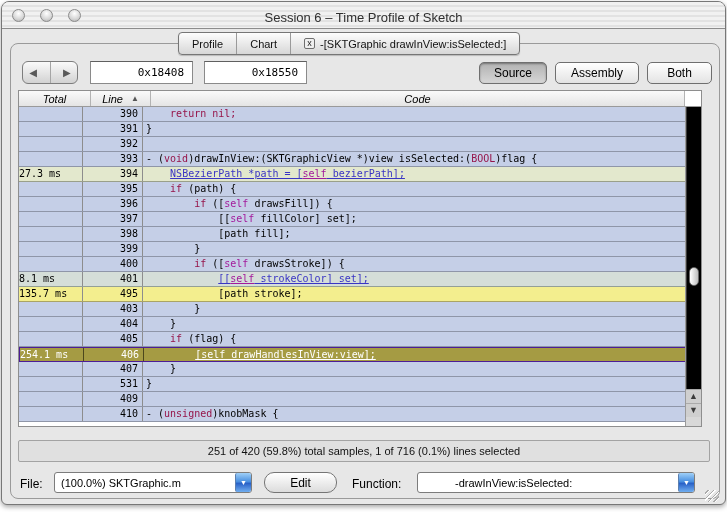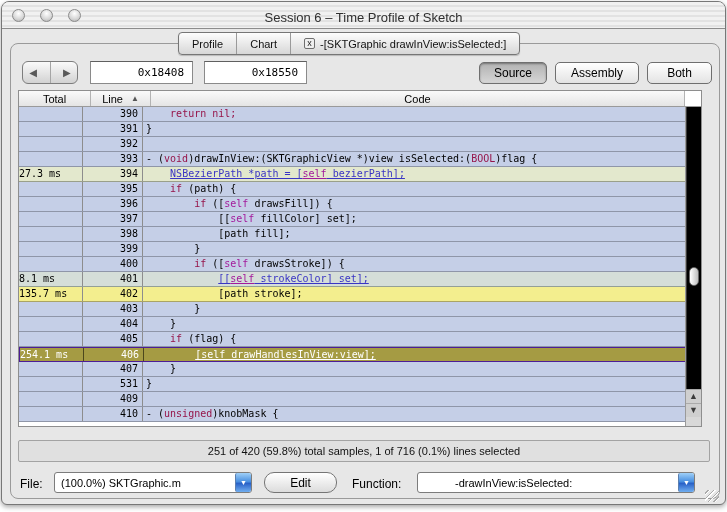--- a/index.html
+++ b/index.html
@@ -68,21 +68,21 @@
     display:flex; align-items:center; justify-content:center; }
   .viewbtn.selected { background:linear-gradient(180deg,#b2b2b2,#d6d6d6);
     box-shadow:inset 0 1px 2px rgba(0,0,0,0.35); }
   .vb1 { left:477px; width:68px; } .vb2 { left:553px; width:84px; } .vb3 { left:645px; width:65px; }
 
   
   .table { position:absolute; left:16px; top:88px; width:684px; height:337px;
     background:#fff; border:1px solid #8e8e8e; overflow:hidden; }
   .thead { position:absolute; left:0; top:0; width:100%; height:16px; display:flex;
     background:linear-gradient(180deg,#fafafa,#e4e4e4); border-bottom:1px solid #9a9a9a;
-    font-size:11px; color:#000; }
+    font-size:11px; color:#000;font-style:italic; }
   .th { display:flex; align-items:center; justify-content:center; height:100%;
     border-right:1px solid #b3b3b3; }
   .th-total { width:72px; } .th-line { width:60px; } .th-code { flex:1; }
   .th-corner { width:16px; background:#fff; border-right:none; }
   .sort { font-size:8px; color:#555; margin-left:8px; }
 
   .tbody { position:absolute; left:0; top:16px; width:668px; }
   .trow { display:flex; height:15px; background:var(--row-normal);
     border-bottom:1px solid #8f96a8; }
   .trow.bg-green  { background:var(--row-hot-green);  border-bottom-color:#9aa08a; }
@@ -261,21 +261,21 @@
             <div class="cell cell-line">400</div>
             <div class="cell cell-code"><span class="seg-p">        </span><span class="seg-k">if</span><span class="seg-p"> ([</span><span class="seg-s">self</span><span class="seg-p"> drawsStroke]) {</span></div>
           </div>
           <div class="trow bg-gray">
             <div class="cell cell-total">8.1 ms</div>
             <div class="cell cell-line">401</div>
             <div class="cell cell-code"><span class="seg-p">            </span><span class="seg-bu">[[</span><span class="seg-su">self</span><span class="seg-bu"> strokeColor] set];</span></div>
           </div>
           <div class="trow bg-yellow">
             <div class="cell cell-total">135.7 ms</div>
-            <div class="cell cell-line">402</div>
+            <div class="cell cell-line">495</div>
             <div class="cell cell-code"><span class="seg-p">            [path stroke];</span></div>
           </div>
           <div class="trow bg-normal">
             <div class="cell cell-total"></div>
             <div class="cell cell-line">403</div>
             <div class="cell cell-code"><span class="seg-p">        }</span></div>
           </div>
           <div class="trow bg-normal">
             <div class="cell cell-total"></div>
             <div class="cell cell-line">404</div>

